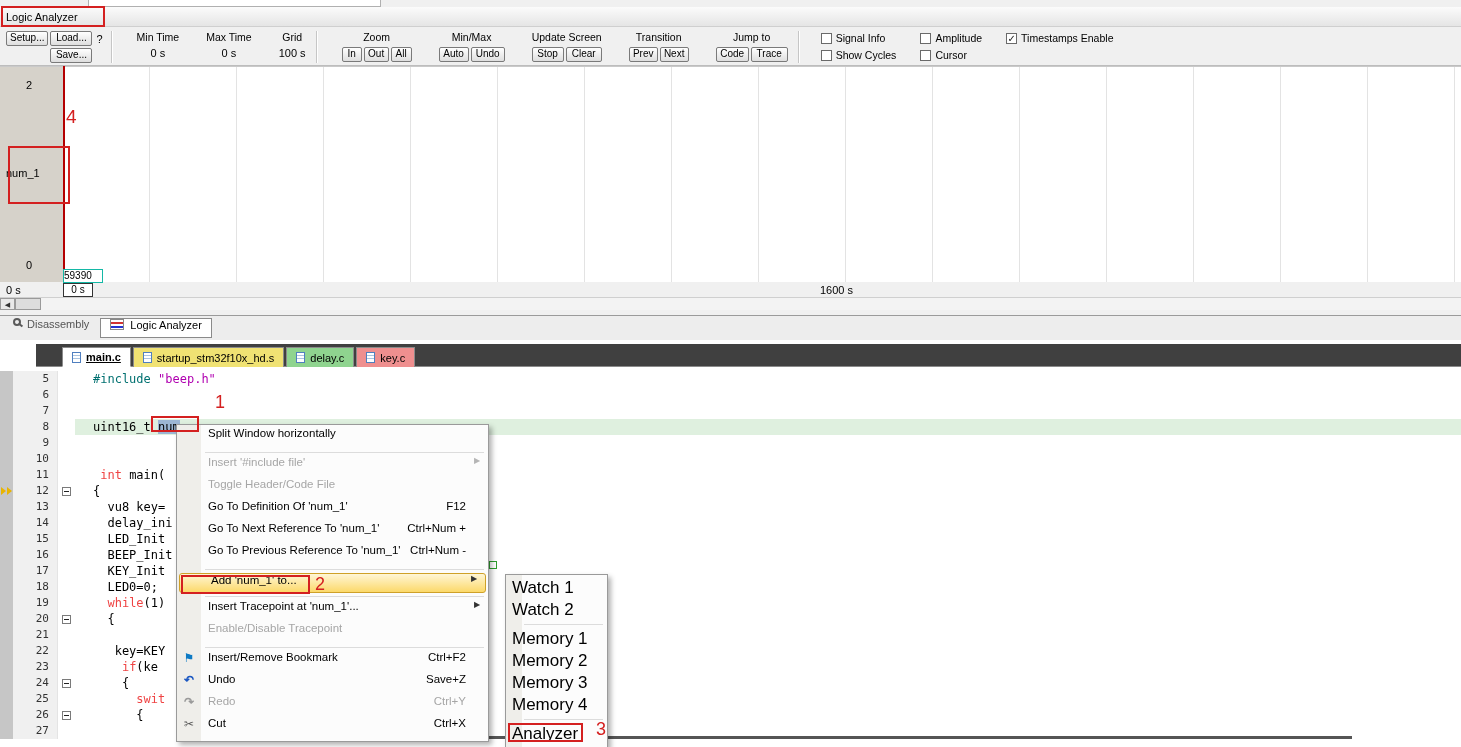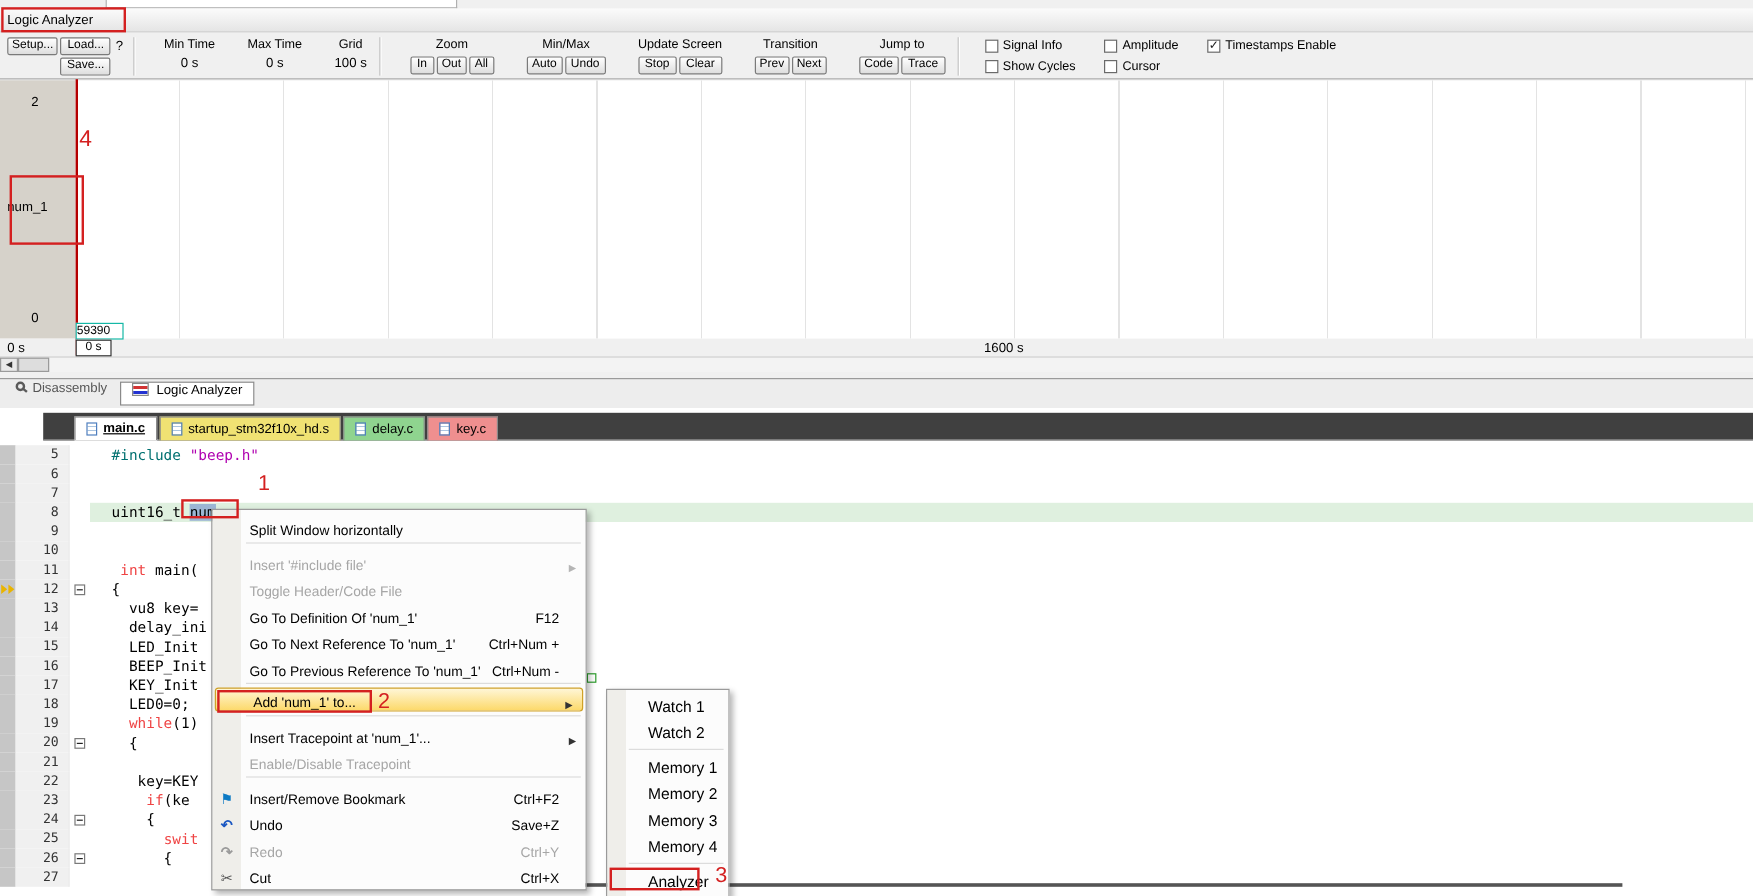--- a/index.html
+++ b/index.html
@@ -101,39 +101,39 @@
          border-bottom:4px solid transparent; margin-left:1px; }
 
   .green-marker { position:absolute; left:489px; top:561px; width:8px; height:8px;
                   border:1px solid #2f9e2f; z-index:1; }
   .ed-hthumb { position:absolute; left:180px; top:736px; width:1172px; height:3px; background:#555; z-index:1; }
 
   
   .menu { position:absolute; left:176px; top:424px; width:313px; border:1px solid #9a9a9a;
           background:linear-gradient(to right,#efeeea 0 24px,#fcfcfc 24px);
           box-shadow:3px 3px 5px rgba(0,0,0,.3); padding:2px 0; z-index:5; }
-  .mi { height:22px; display:flex; align-items:flex-end; cursor:default; }
+  .mi { height:22px; display:flex; align-items:flex-start; cursor:default; }
   .mi-icon { width:24px; text-align:center; font-size:12px; }
   .mi-label { flex:1; padding-left:7px; font-size:11.5px; white-space:nowrap; }
   .mi-short { padding-right:8px; font-size:11.5px; white-space:nowrap; }
   .mi-arrow { width:14px; font-size:8px; color:#333; }
   .mi.dis { color:#a6a6a6; }
   .mi.dis .mi-arrow { color:#b5b5b5; }
   .mi.hl { margin:0 2px; border:1px solid #cfa128; border-radius:3px; height:20px;
            background:linear-gradient(#fff6d6,#fcd96a); }
   .msep { height:1px; background:#dcdcdc; margin:3px 4px 3px 28px; }
   .bookmark-icon { color:#0e7ac4; }
   .undo-icon { color:#1a57c2; font-weight:bold; }
   .redo-icon { color:#9a9a9a; font-weight:bold; }
   .cut-icon { color:#555; }
 
   .submenu { position:absolute; left:505px; top:574px; width:103px; border:1px solid #9a9a9a;
              background:linear-gradient(to right,#efeeea 0 16px,#fcfcfc 16px);
              box-shadow:3px 3px 5px rgba(0,0,0,.3); padding:2px 0; z-index:6; }
-  .smi { height:22px; display:flex; align-items:center; padding-left:34px; font-size:13px; cursor:default; }
+  .smi { height:22px; display:flex; align-items:center; padding-left:6px; font-size:17px; cursor:default; }
   .ssep { height:1px; background:#dcdcdc; margin:3px 4px 3px 18px; }
 
   
   .ann-rect { position:absolute; border:2px solid #d42020; z-index:9; background:transparent; }
   .ann-num  { position:absolute; color:#d42020; font-size:18px; z-index:9; }
   #r-title    { left:1px;   top:6px;   width:104px; height:21px; }
   #r-signal   { left:8px;   top:146px; width:62px;  height:58px; }
   #r-code     { left:151px; top:416px; width:48px;  height:16px; }
   #r-addto    { left:181px; top:575px; width:129px; height:19px; }
   #r-analyzer { left:508px; top:723px; width:75px;  height:19px; }

